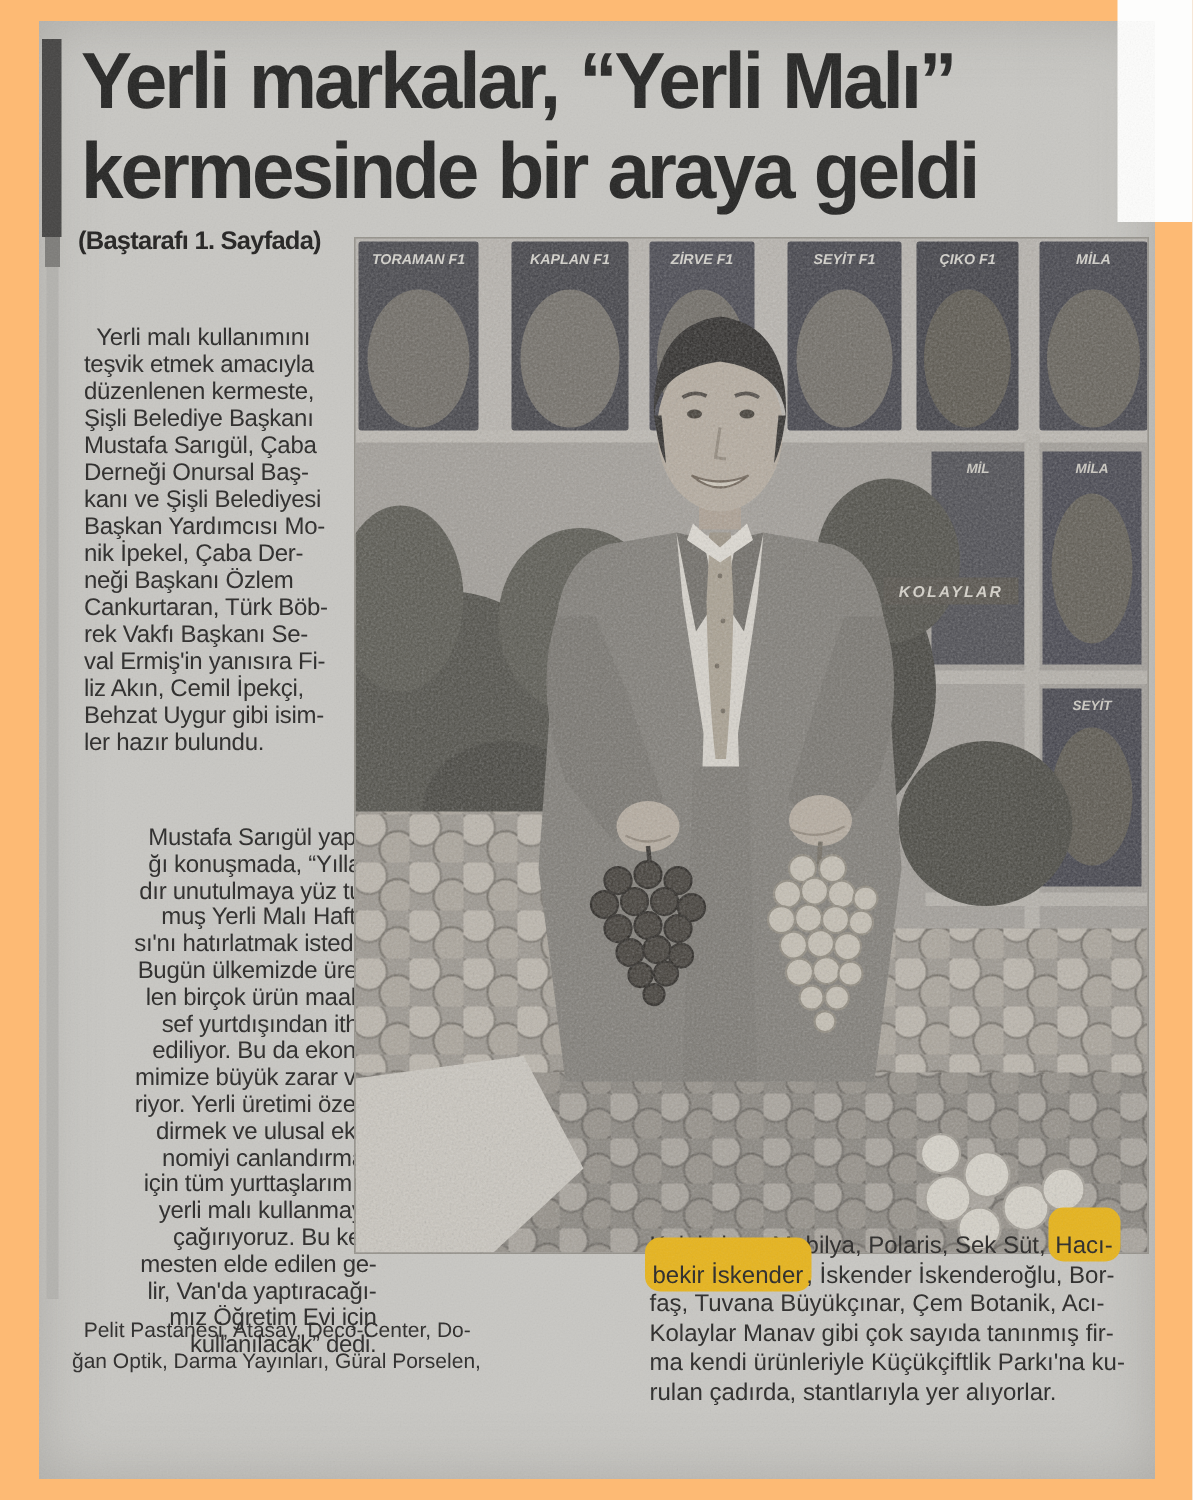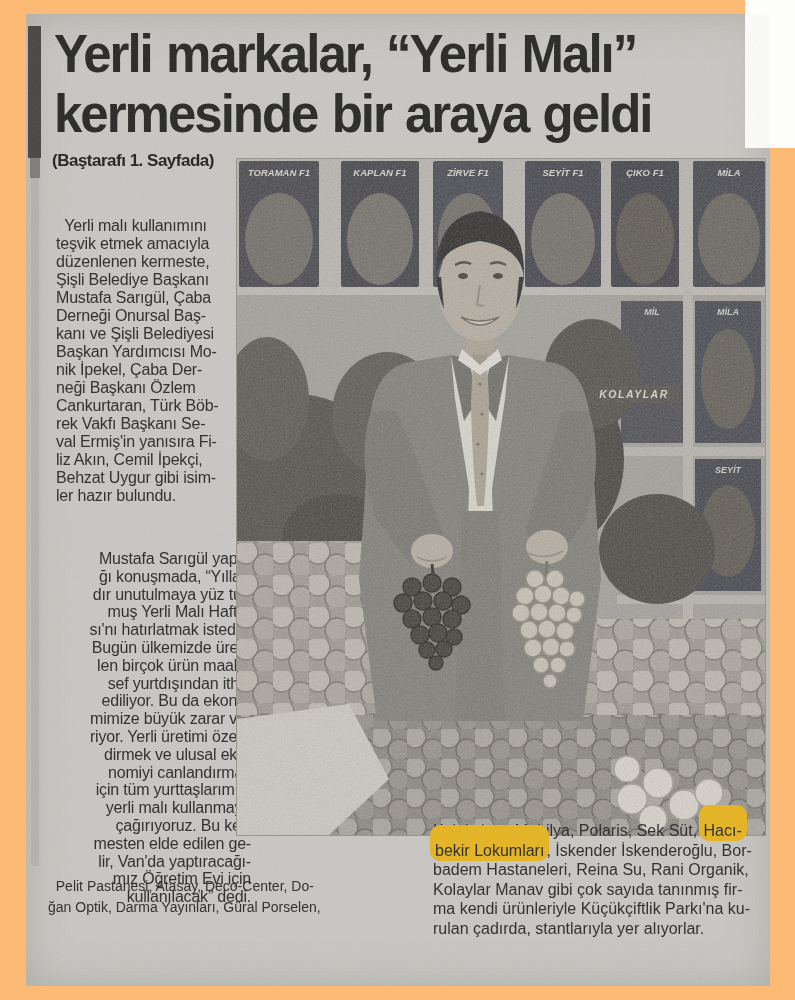--- a/index.html
+++ b/index.html
@@ -272,22 +272,22 @@
 
       <rect x="0" y="0" width="528" height="676" filter="url(#grainF)" opacity="0.33"></rect>
     </svg>
   </div>
 
   <div class="caption-left bodytext">  Pelit Pastanesi, Atasay, Deco-Center, Do-
 ğan Optik, Darma Yayınları, Güral Porselen,</div>
 
   <div class="caption-right">
     <div class="ln"><span>Koleksiyon Mobilya, Polaris, Sek Süt, </span><span class="hl">Hacı-</span></div>
-    <div class="ln"><span class="hl">bekir Lokumları</span><span>, İskender İskenderoğlu, Bor-</span></div>
-    <div class="ln">badem Hastaneleri, Reina Su, Rani Organik,</div>
+    <div class="ln"><span class="hl">bekir İskender</span><span>, İskender İskenderoğlu, Bor-</span></div>
+    <div class="ln">faş, Tuvana Büyükçınar, Çem Botanik, Acı-</div>
     <div class="ln">Kolaylar Manav gibi çok sayıda tanınmış fir-</div>
     <div class="ln">ma kendi ürünleriyle Küçükçiftlik Parkı'na ku-</div>
     <div class="ln">rulan çadırda, stantlarıyla yer alıyorlar.</div>
   </div>
 
   <svg class="grain-overlay" xmlns="http://www.w3.org/2000/svg">
     <filter id="paperG">
         <feTurbulence type="fractalNoise" baseFrequency="0.9" numOctaves="2" stitchTiles="stitch"></feTurbulence>
         <feColorMatrix type="saturate" values="0"></feColorMatrix>
       </filter>

